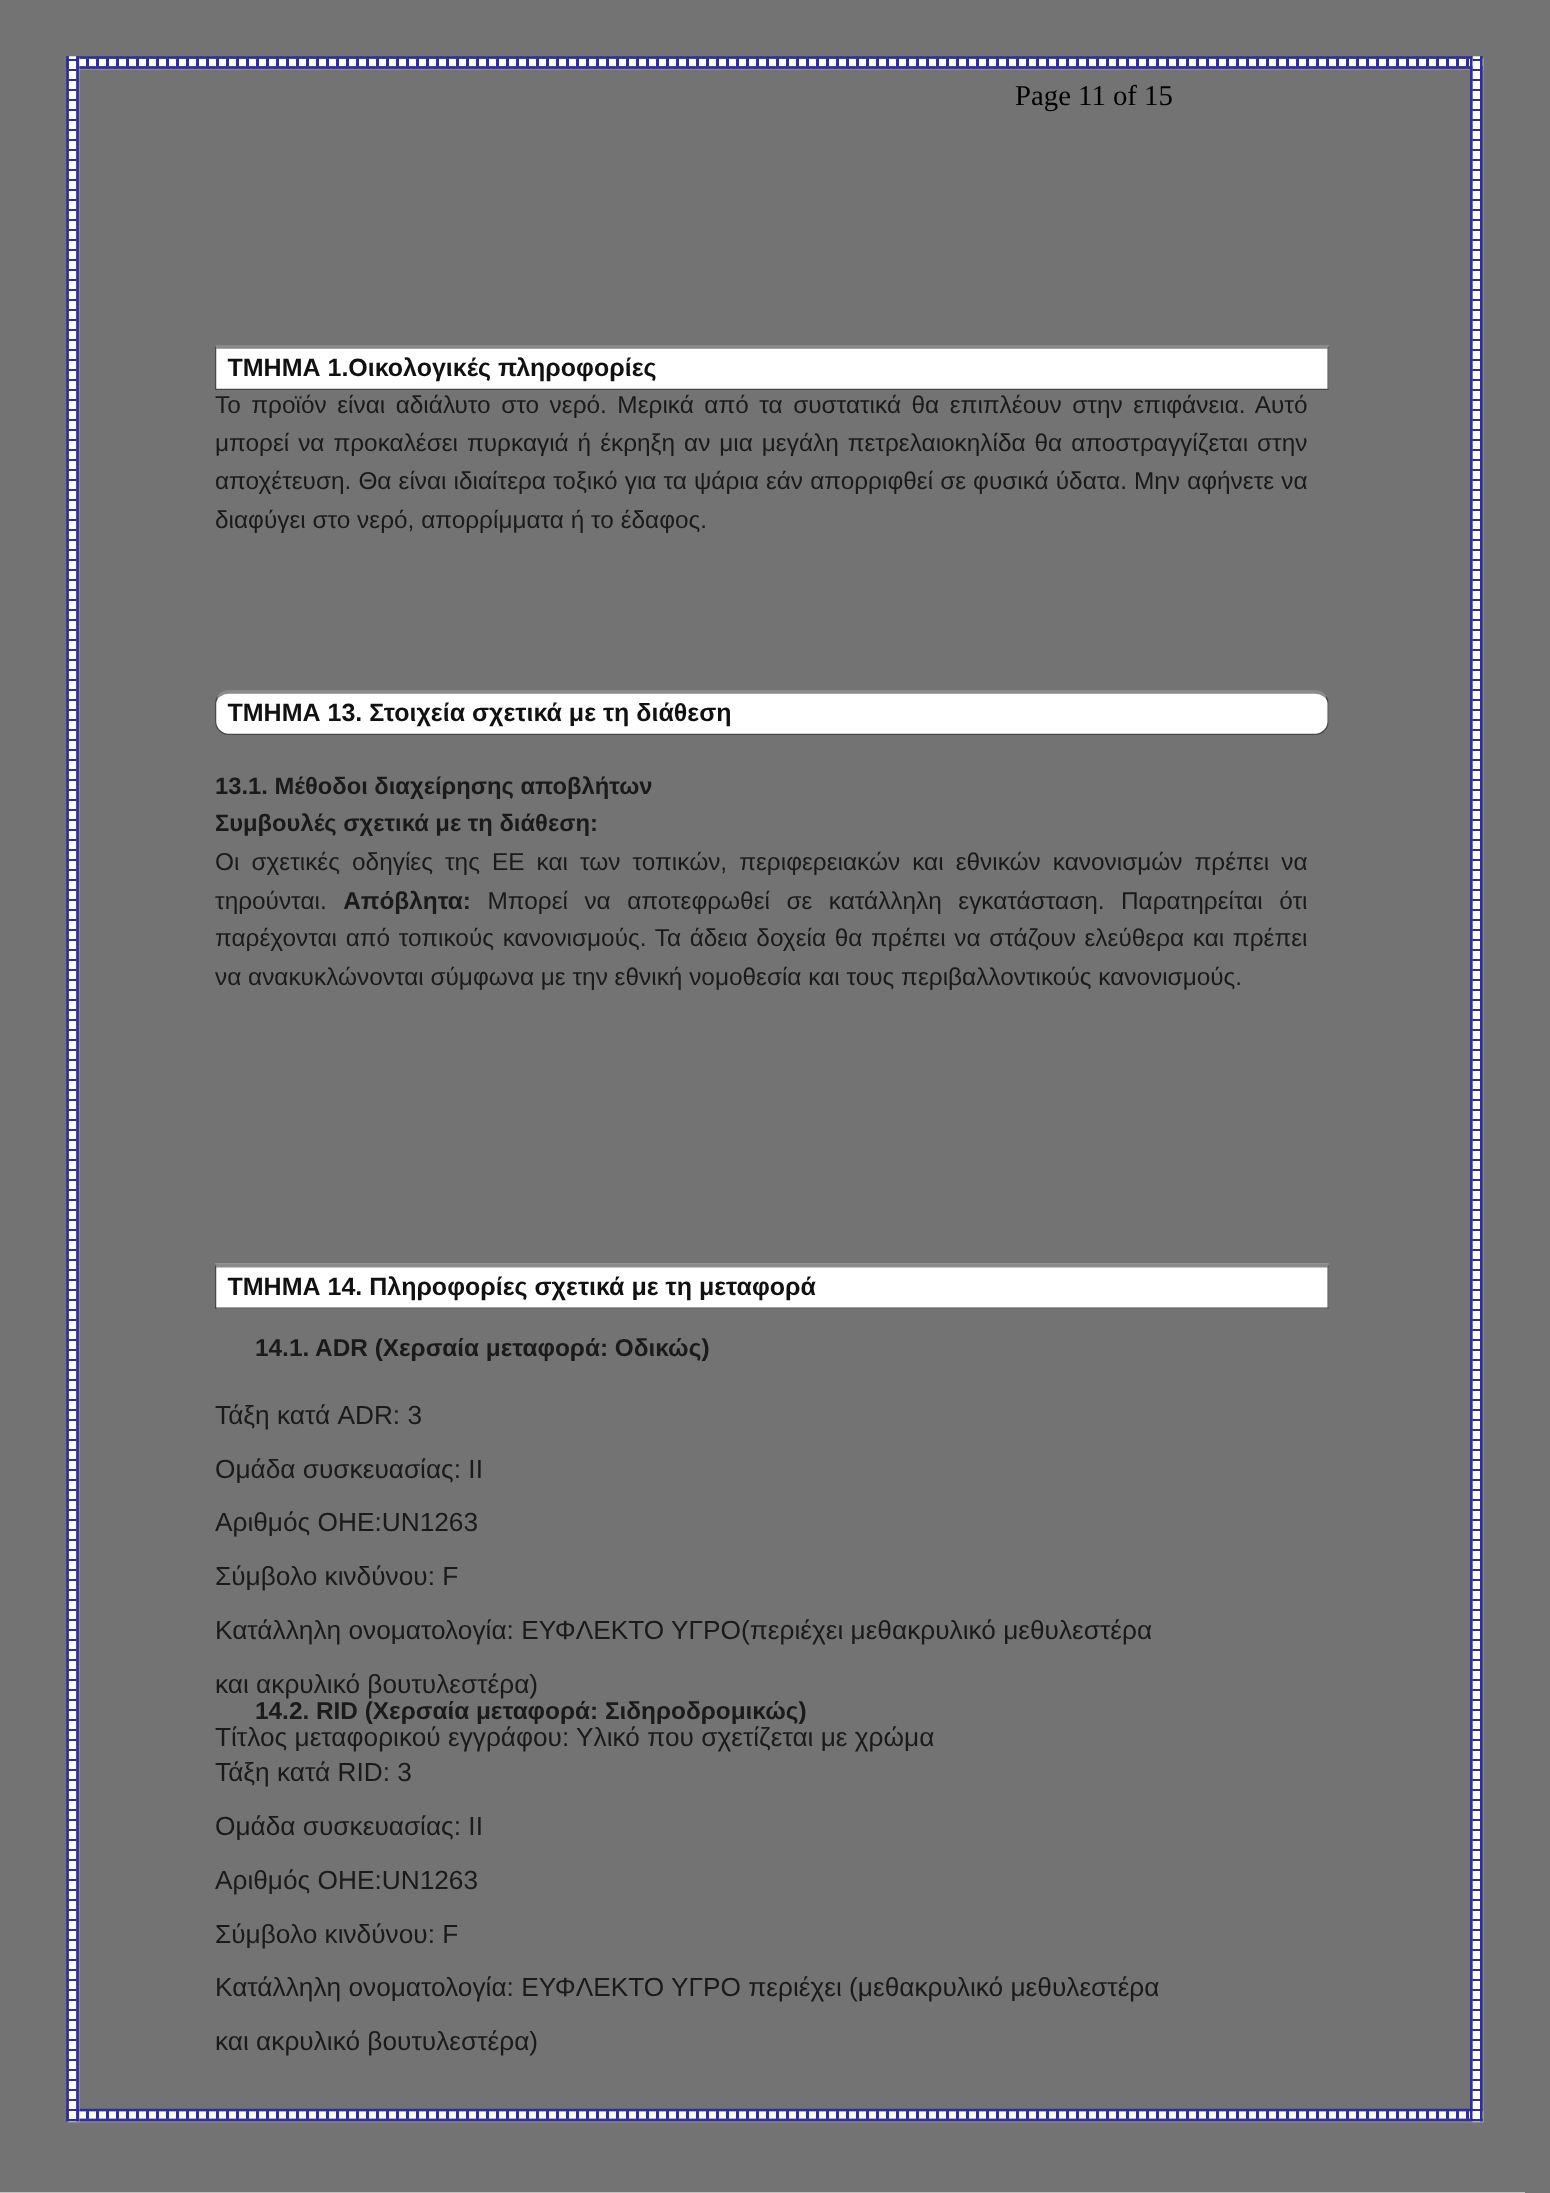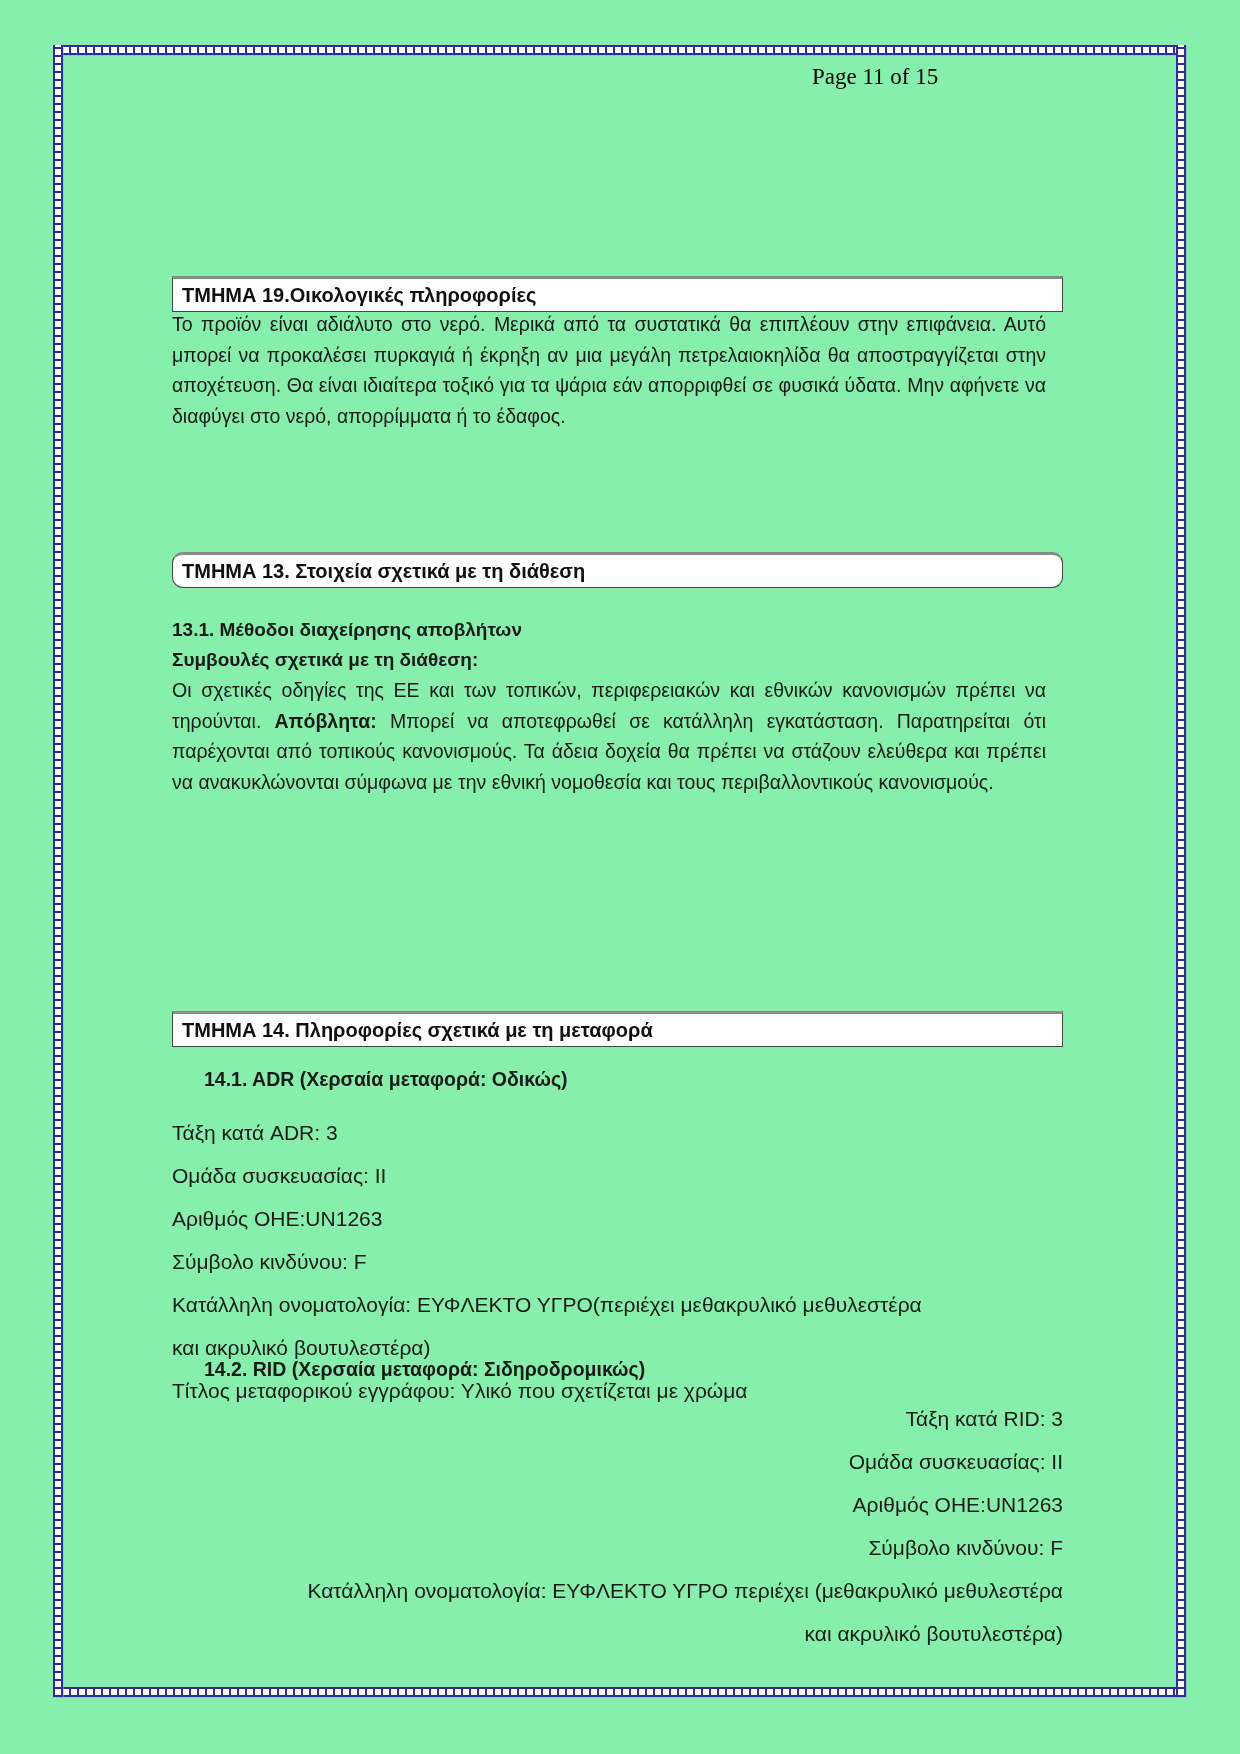--- a/index.html
+++ b/index.html
@@ -1,17 +1,17 @@
 <!DOCTYPE html>
 <html><head>
 <meta charset="utf-8">
 <style>
   html,body { margin:0; padding:0; background:#ffffff; }
   .canvas {
-    position:relative; width:1240px; height:1754px; background:#86efac;
+    position:relative; width:1240px; height:1754px; background:#737373;
     font-family:"Liberation Sans","DejaVu Sans",sans-serif; color:#1a1a1a;
     overflow:hidden;
   }
   
   .art { position:absolute; box-sizing:border-box; }
   .art-h {
     height:10px;
     border-top:2px solid #2d2d9f; border-bottom:2px solid #2d2d9f;
     background:repeating-linear-gradient(90deg,#2d2d9f 0 2px,#ffffff 2px 8px);
     box-shadow:1px 1px 0 rgba(170,170,200,0.45);
@@ -62,36 +62,36 @@
     font-size:19.5px; font-weight:bold;
   }
   .ss-heading-1 { top:1068px; }
   .ss-heading-2 { top:1358px; }
 
   .transport-list {
     position:absolute; left:172px; width:891px;
     font-size:21px; line-height:43px;
   }
   .list-1 { top:1111px; }
-  .list-2 { top:1397px;text-align:right; }
+  .list-2 { top:1397px; }
 </style>
 </head>
 <body>
 
 <div class="canvas">
 
   <div class="art art-h art-top"></div>
   <div class="art art-h art-bottom"></div>
   <div class="art art-v art-left"></div>
   <div class="art art-v art-right"></div>
 
   <div class="page-num">Page 11 of 15</div>
 
   <div class="section-box box-12">
-    <span>ΤΜΗΜΑ 19.Οικολογικές πληροφορίες</span>
+    <span>ΤΜΗΜΑ 1.Οικολογικές πληροφορίες</span>
   </div>
   <div class="para para-12">Το προϊόν είναι αδιάλυτο στο νερό. Μερικά από τα συστατικά θα επιπλέουν στην επιφάνεια. Αυτό μπορεί να προκαλέσει πυρκαγιά ή έκρηξη αν μια μεγάλη πετρελαιοκηλίδα θα αποστραγγίζεται στην αποχέτευση. Θα είναι ιδιαίτερα τοξικό για τα ψάρια εάν απορριφθεί σε φυσικά ύδατα. Μην αφήνετε να διαφύγει στο νερό, απορρίμματα ή το έδαφος.</div>
 
   <div class="section-box box-13">
     <span>ΤΜΗΜΑ 13. Στοιχεία σχετικά με τη διάθεση</span>
   </div>
   <div class="subheads">
     <div>13.1. Μέθοδοι διαχείρησης αποβλήτων</div>
     <div>Συμβουλές σχετικά με τη διάθεση:</div>
   </div>

